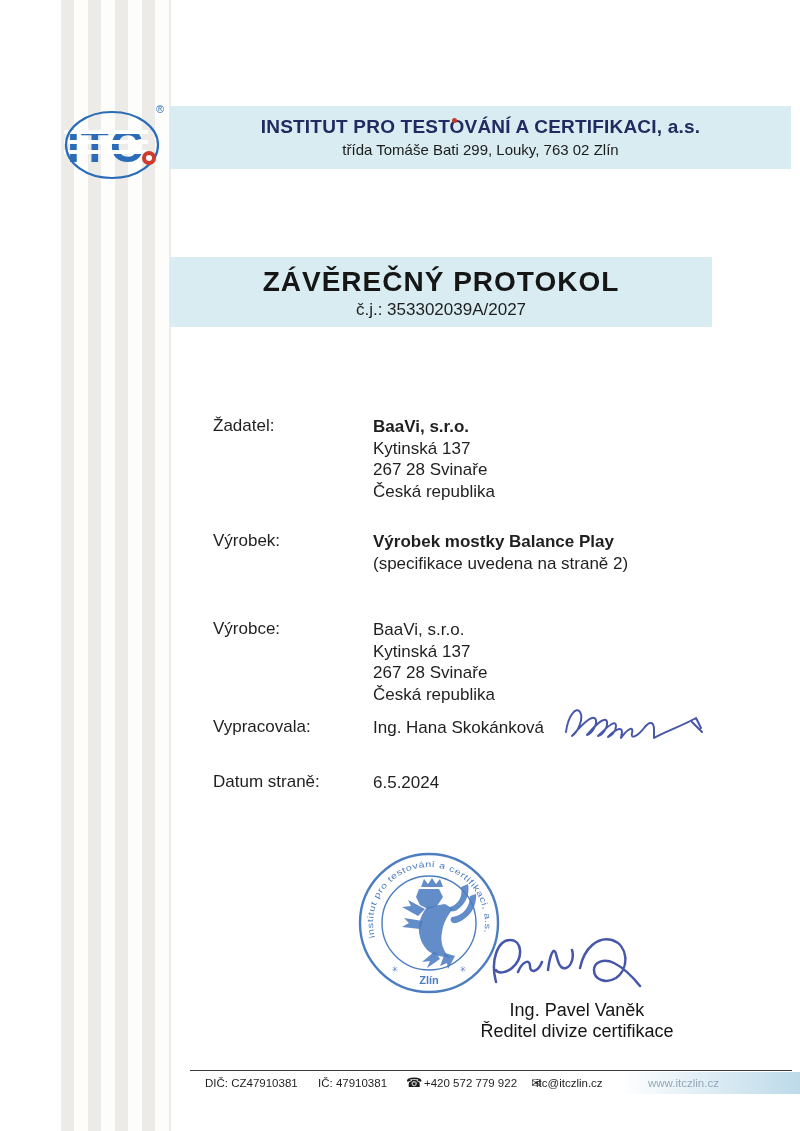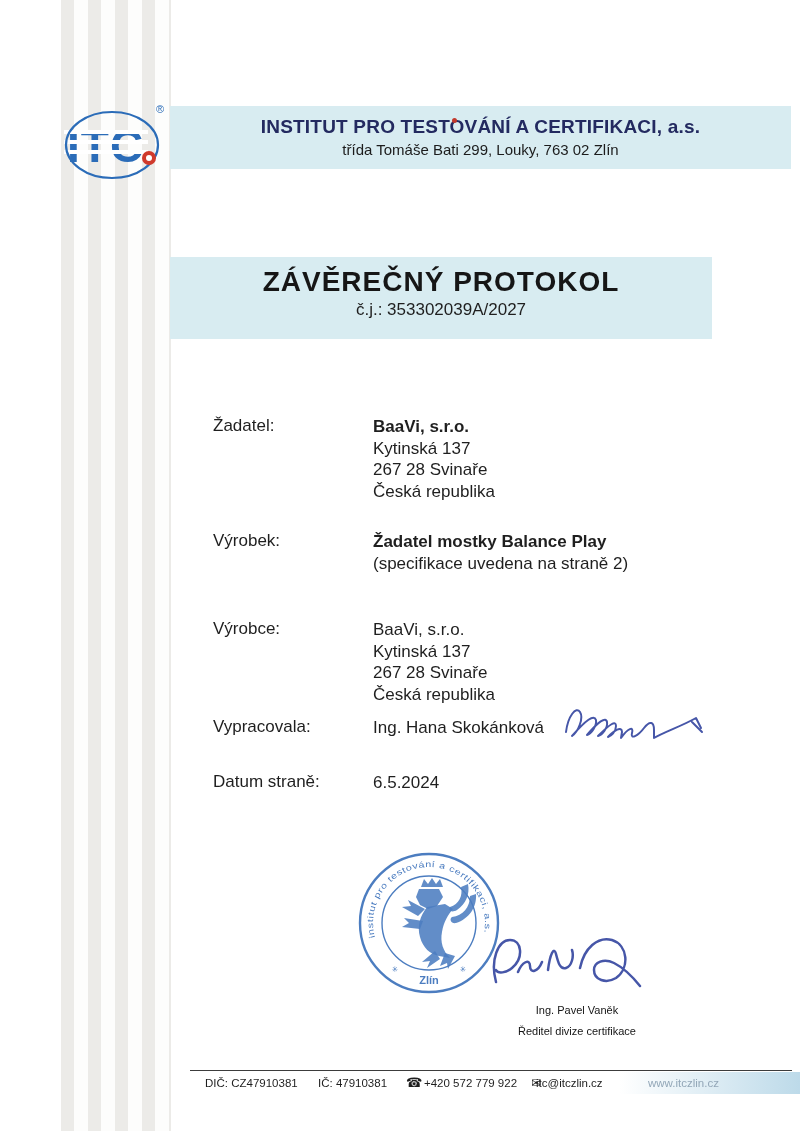--- a/index.html
+++ b/index.html
@@ -17,40 +17,40 @@
   
   .band1 {
     position:absolute; left:170px; top:106px; width:621px; height:63px;
     background:#d8ecf1; text-align:center;
   }
   .company { padding-top:10px; font-size:19px; font-weight:bold; color:#232a60; letter-spacing:.2px; }
   .address { padding-top:3px; font-size:15px; color:#1c1c1c; }
   .red-dot { position:absolute; left:452px; top:118px; width:5px; height:5px; border-radius:50%; background:#c2392c; }
   
   .band2 {
-    position:absolute; left:170px; top:257px; width:542px; height:82px;
+    position:absolute; left:170px; top:257px; width:542px; height:70px;
     background:#d8ecf1; text-align:center;
   }
   .doc-title { padding-top:9px; font-size:28px; font-weight:bold; color:#161616; letter-spacing:1px; }
   .doc-ref { padding-top:2px; font-size:17px; color:#1f1f1f; }
   
   .field { position:absolute; left:213px; display:flex; font-size:17px; color:#1f1f1f; }
   .field .lbl { width:160px; flex:none; }
   .field .val div { line-height:21.5px; }
   .b { font-weight:bold; }
   #f-zadatel { top:416px; }
   #f-vyrobek { top:531px; }
   #f-vyrobce { top:619px; }
   #f-vypracovala { top:717px; }
   #f-datum { top:772px; }
   
   .sig1 { position:absolute; left:556px; top:686px; width:150px; height:74px; }
   .stamp { position:absolute; left:355px; top:851px; width:148px; height:145px; }
   .sig2 { position:absolute; left:484px; top:924px; width:165px; height:76px; }
-  .signatory { position:absolute; left:457px; top:1000px; width:240px; text-align:center; font-size:11px; color:#151515; line-height:21px; }
+  .signatory { position:absolute; left:457px; top:1000px; width:240px; text-align:center; font-size:18px; color:#151515; line-height:21px; }
   
   .footer-grad {
     position:absolute; left:620px; top:1072px; width:180px; height:22px;
     background:linear-gradient(to right, rgba(185,216,232,0), rgba(185,216,232,.95));
   }
   .footer-rule { position:absolute; left:190px; top:1070px; width:602px; height:1px; background:#3c3c3c; }
   .f-item { position:absolute; top:1077px; font-size:11.5px; color:#1e1e1e; white-space:nowrap; }
   #f-dic { left:205px; }
   #f-ic { left:318px; }
   #f-phone-ic { left:406px; font-size:13px; top:1075px; }
@@ -99,21 +99,21 @@
       <div class="b">BaaVi, s.r.o.</div>
       <div>Kytinská 137</div>
       <div>267 28 Svinaře</div>
       <div>Česká republika</div>
     </div>
   </div>
 
   <div class="field" id="f-vyrobek">
     <div class="lbl">Výrobek:</div>
     <div class="val">
-      <div class="b">Žadatel mostky Balance Play</div>
+      <div class="b">Výrobek mostky Balance Play</div>
       <div>(specifikace uvedena na straně 2)</div>
     </div>
   </div>
 
   <div class="field" id="f-vyrobce">
     <div class="lbl">Výrobce:</div>
     <div class="val">
       <div>BaaVi, s.r.o.</div>
       <div>Kytinská 137</div>
       <div>267 28 Svinaře</div>

